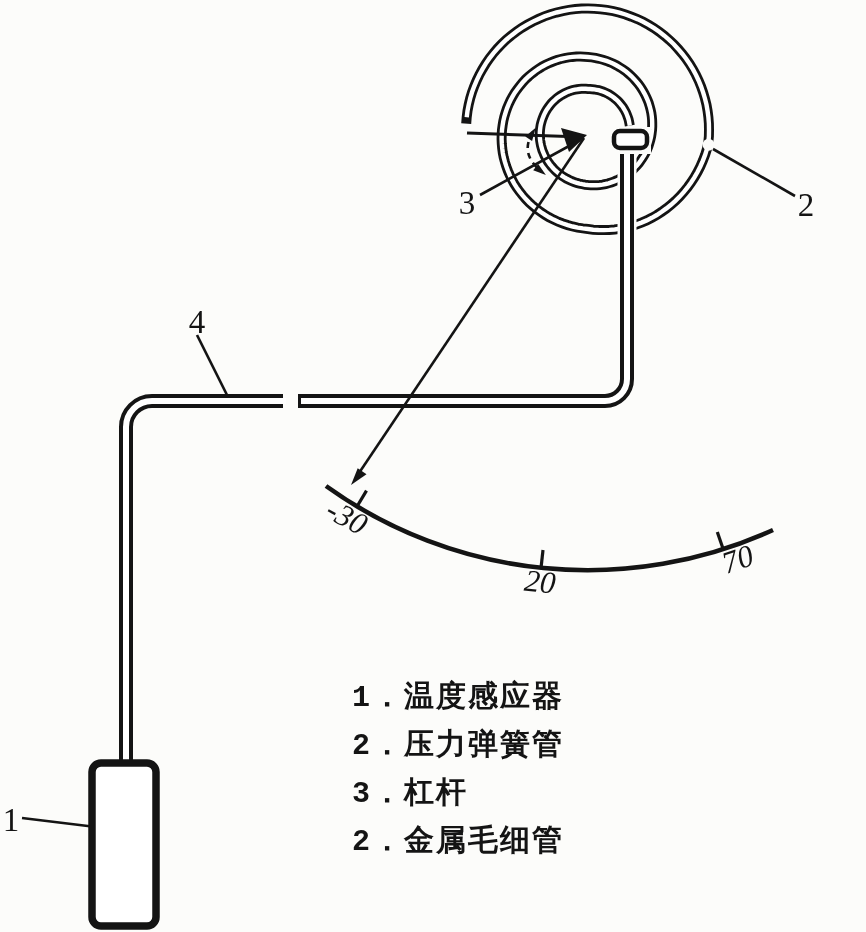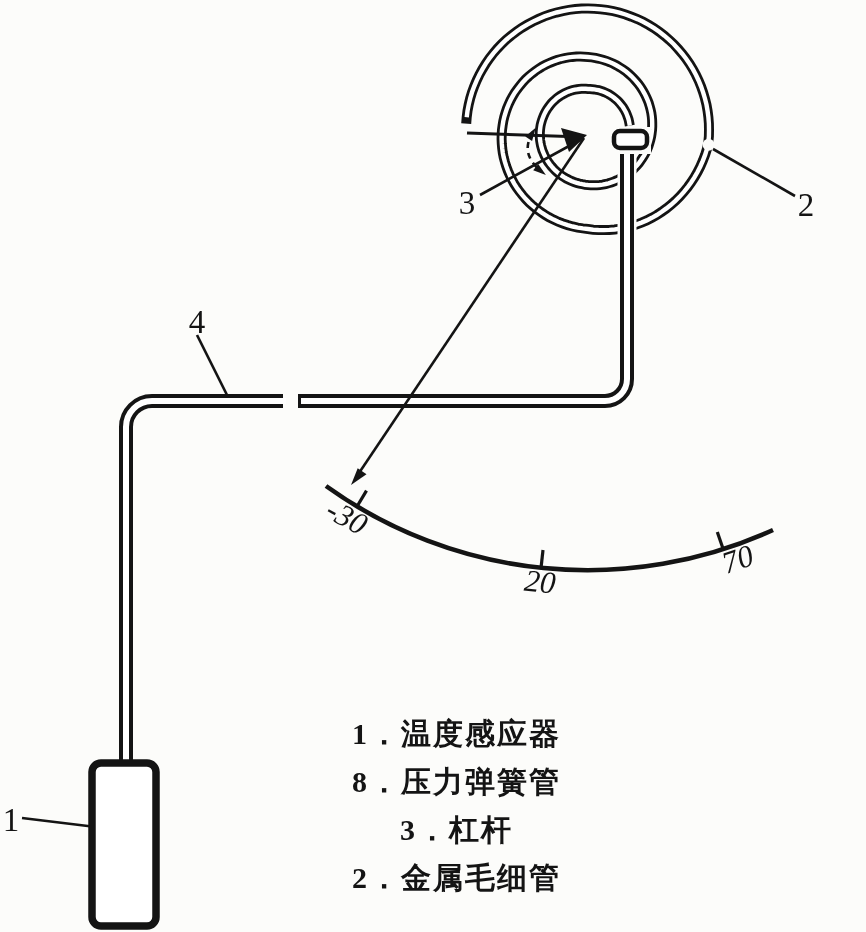--- a/index.html
+++ b/index.html
@@ -12,24 +12,24 @@
   .canvas{ position:absolute; left:0; top:0; }
   .callout-num{
     font-family:"Liberation Serif", serif;
     font-size:33px; fill:var(--ink);
   }
   .scale-num{
     font-family:"Liberation Serif", serif;
     font-style:italic; font-size:31px; fill:var(--ink);
   }
   .legend{
-    position:absolute; left:352px; top:718px;
+    position:absolute; left:352px; top:683px;
     color:var(--ink);
-    font-family:Liberation Serif, serif;
-    font-size:30px; font-weight:600; letter-spacing:2px;text-align:center;
+    font-family:Liberation Mono, monospace;
+    font-size:30px; font-weight:600; letter-spacing:2px;
   }
   .legend-item{ line-height:31px; margin-bottom:17px; white-space:nowrap; }
   .stroke{ stroke:var(--ink); fill:none; }
   .bore{ stroke:#fff; fill:none; }
   .halo{ stroke:var(--paper); fill:none; }
   .solid{ fill:var(--ink); stroke:none; }
 </style>
 </head>
 <body>
 
@@ -76,16 +76,16 @@
   <text class="callout-num" x="467" y="214" text-anchor="middle">3</text>
   <text class="callout-num" x="197" y="333" text-anchor="middle">4</text>
 
   <text class="scale-num" transform="translate(342,526) rotate(28)" text-anchor="middle">-30</text>
   <text class="scale-num" transform="translate(539,592) rotate(6)" text-anchor="middle">20</text>
   <text class="scale-num" transform="translate(741,569) rotate(-19)" text-anchor="middle">70</text>
 </svg>
 
 <div class="legend">
   <div class="legend-item">1．温度感应器</div>
-  <div class="legend-item">8．压力弹簧管</div>
+  <div class="legend-item">2．压力弹簧管</div>
   <div class="legend-item">3．杠杆</div>
   <div class="legend-item">2．金属毛细管</div>
 </div>
 
 </body></html>

